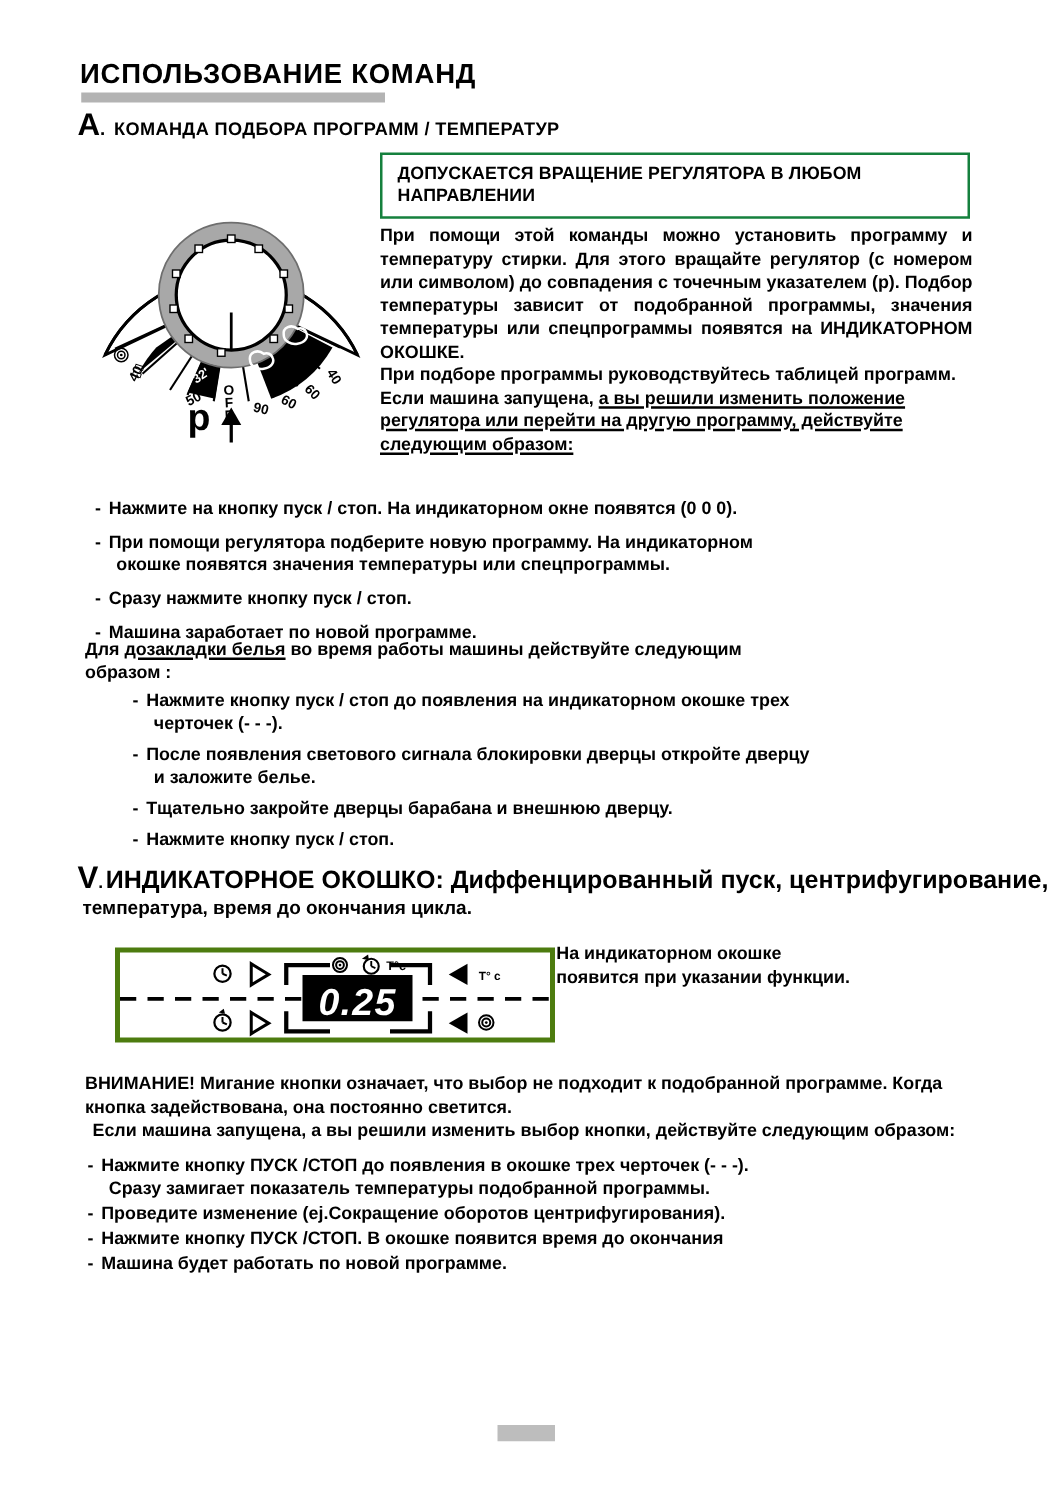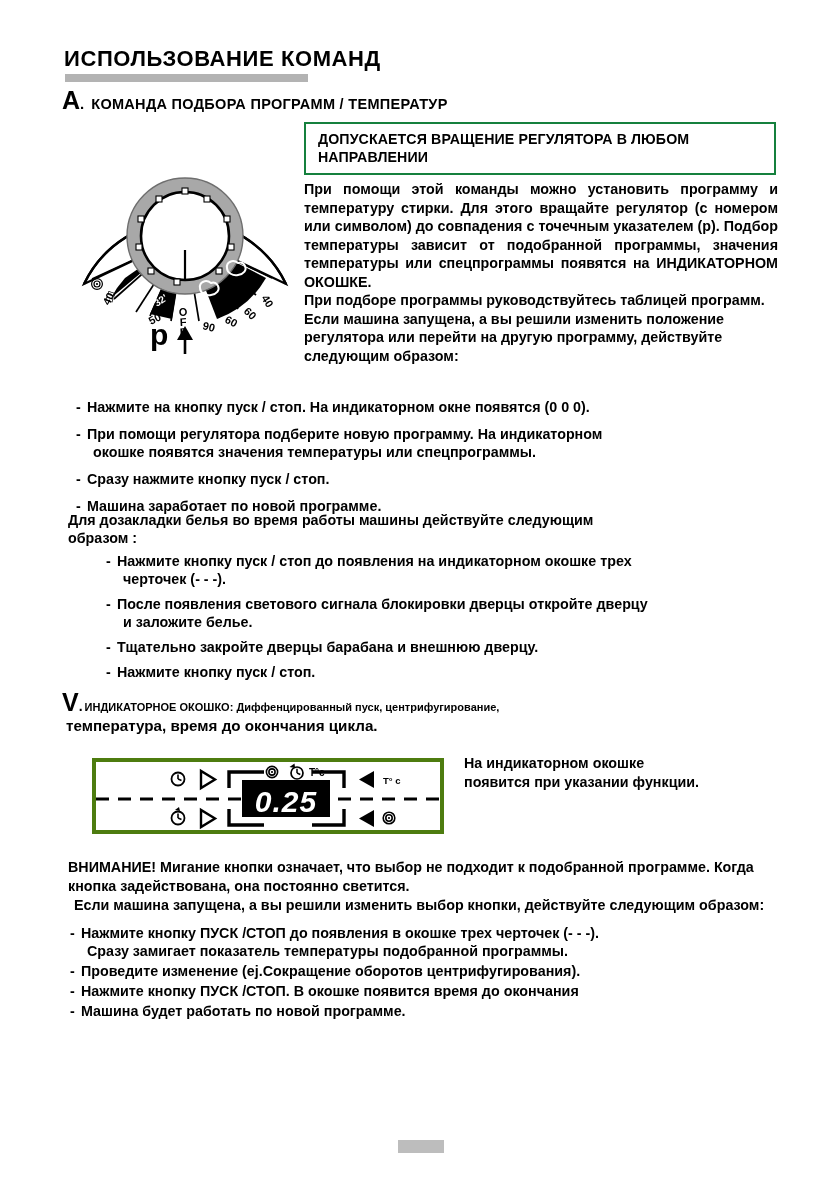--- a/index.html
+++ b/index.html
@@ -93,20 +93,21 @@
   }
   .intro-para p {
     margin: 0;
     font-size: 14.3px;
     font-weight: bold;
     line-height: 1.295;
     text-align: justify;
   }
   .intro-para p.nojust { text-align: left; }
   .u-under {
+    text-decoration: underline;
     text-decoration-thickness: 2px;
     text-underline-offset: 2px;
   }
 
   
   .dial-wrap {
     position: absolute;
     left: 78px;
     top: 126px;
     width: 214px;
@@ -181,42 +182,42 @@
     display: flex;
     align-items: baseline;
     white-space: nowrap;
   }
   .cmd-v-letter {
     font-size: 25px;
     font-weight: bold;
     line-height: 1;
   }
   .cmd-v-dot { font-size: 14px; font-weight: bold; margin-right: 2px; }
-  .cmd-v-label { font-size: 11px; font-weight: bold; }
+  .cmd-v-label { font-size: 20px; font-weight: bold; }
   .cmd-v-row2 {
     font-size: 15.2px;
     font-weight: bold;
     margin-top: 2px;
     padding-left: 4px;
   }
 
   
   .panel {
     position: absolute;
     left: 92px;
     top: 758px;
     width: 352px;
     height: 76px;
     border: 4px solid #4d7c0f;
     box-sizing: border-box;
     background: #fff;
   }
   .panel-note {
     position: absolute;
-    left: 464px;
+    left: 445px;
     top: 754px;
     width: 310px;
     font-size: 14.3px;
     font-weight: bold;
     line-height: 1.3;
   }
 
   
   .warn-block {
     position: absolute;

